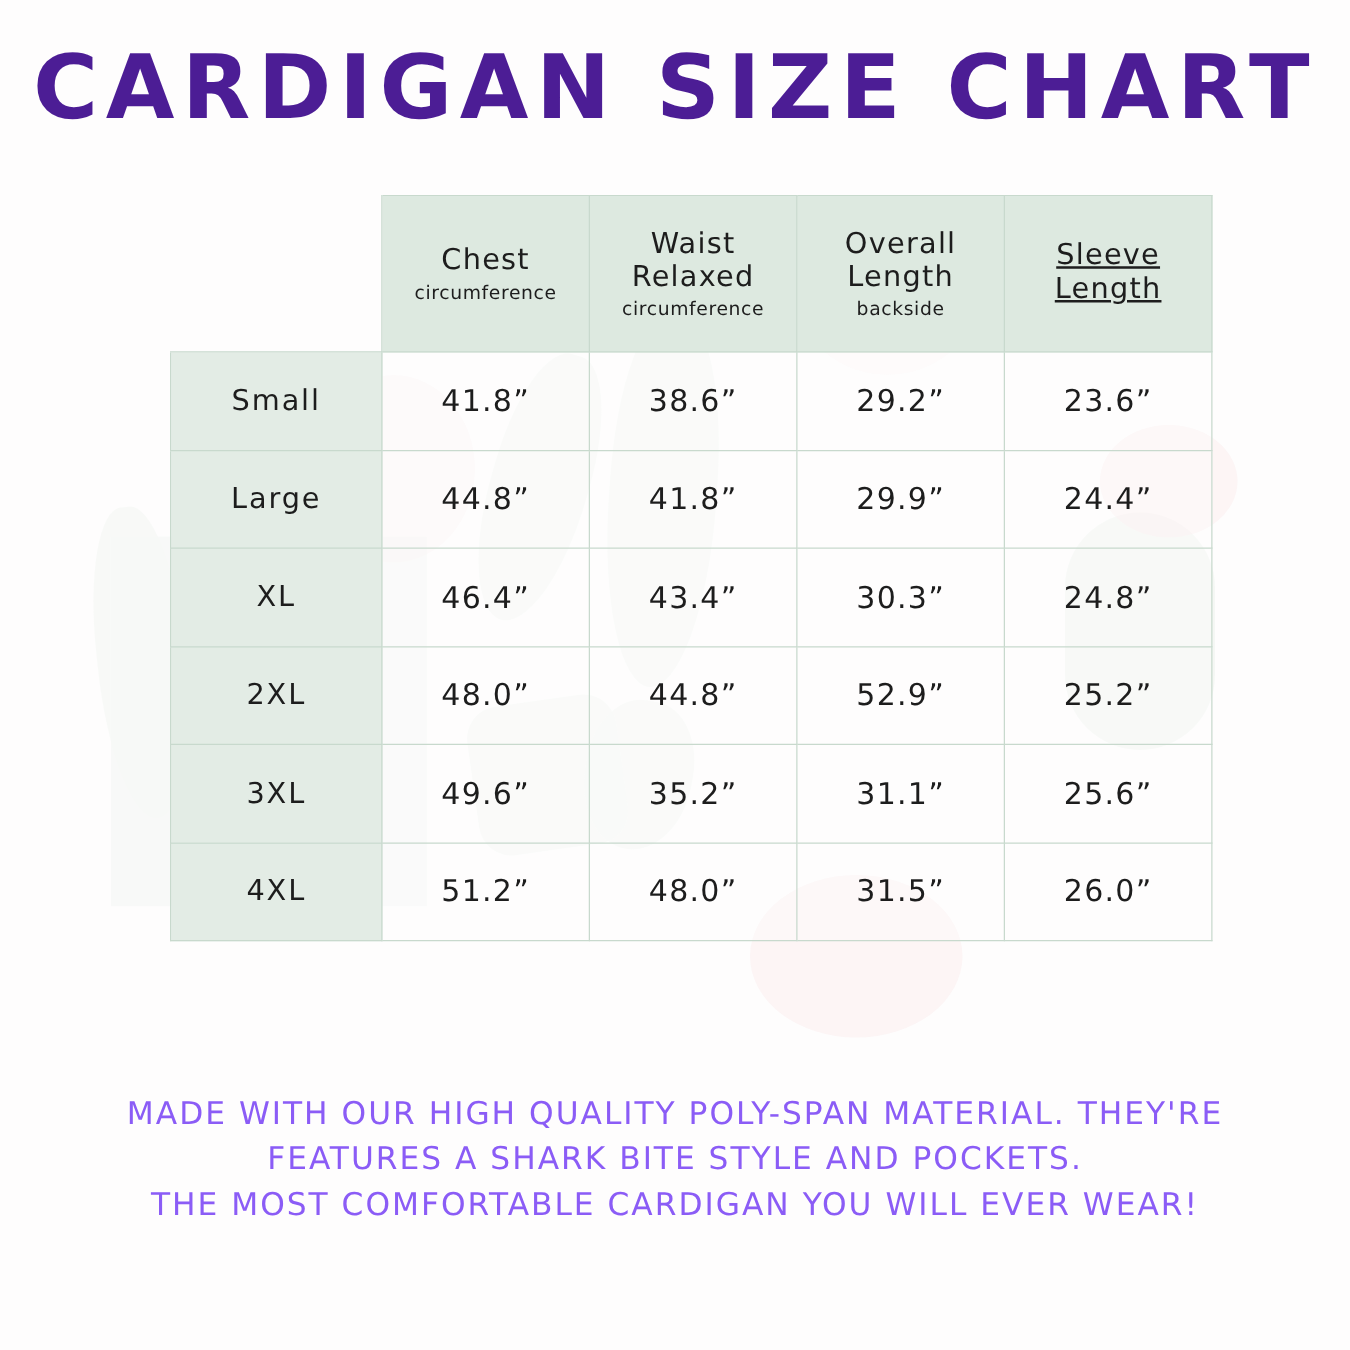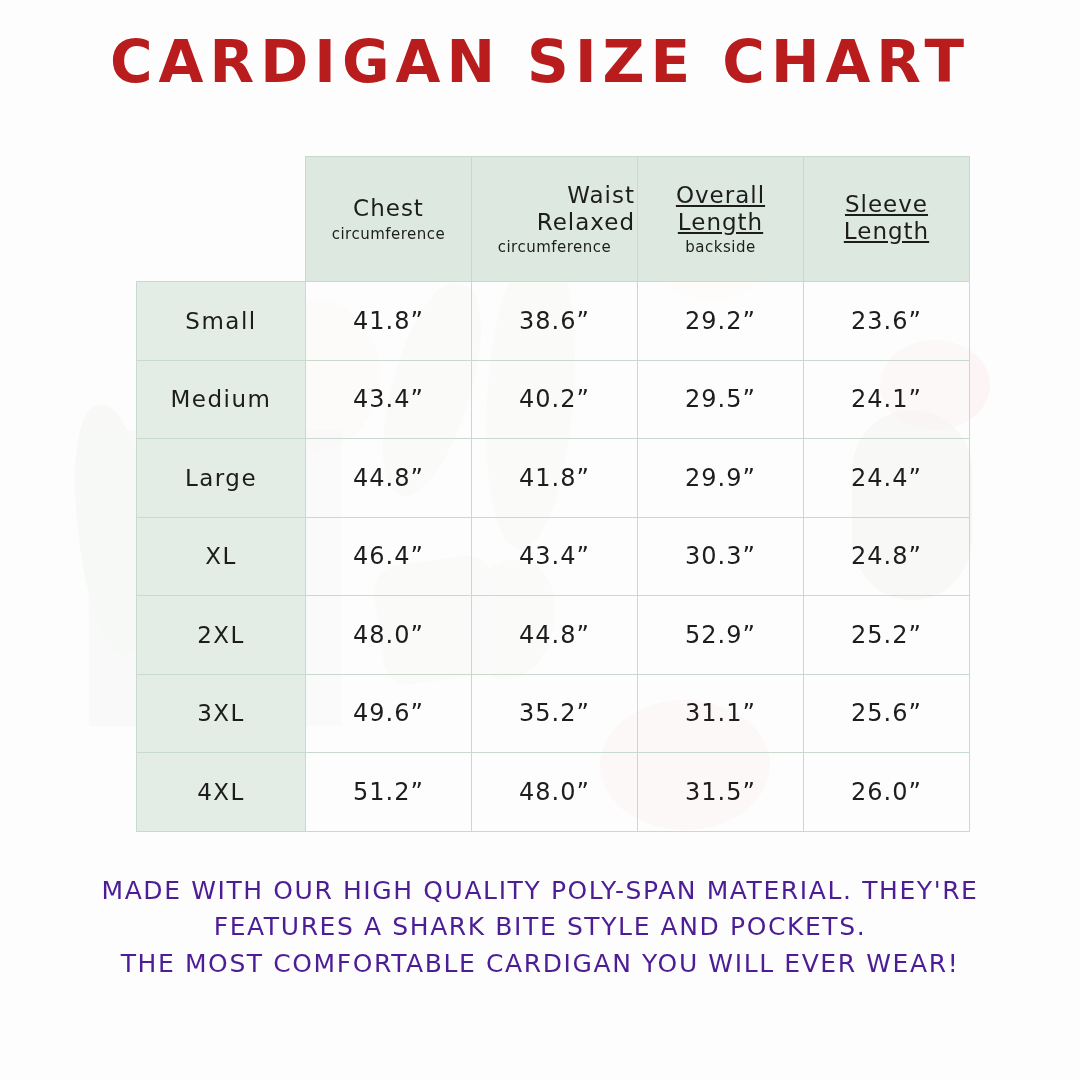--- a/index.html
+++ b/index.html
@@ -48,24 +48,24 @@
   }
 
   
   .title {
     position: absolute;
     top: 28px;
     left: 0;
     width: 1080px;
     text-align: center;
     font-family: "DejaVu Sans", sans-serif;
-    font-size: 58px;
+    font-size: 71px;
     font-weight: 700;
     letter-spacing: 6px;
-    color: #b91c1c;
+    color: #4c1d95;
   }
 
   
   .table-wrap {
     position: absolute;
     top: 156px;
     left: 136px;
     width: 808px;
   }
   table.size-chart {
@@ -124,21 +124,21 @@
   
   .footer {
     position: absolute;
     top: 873px;
     left: 0;
     width: 1080px;
     text-align: center;
     font-size: 25px;
     line-height: 1.45;
     letter-spacing: 1.6px;
-    color: #4c1d95;
+    color: #8b5cf6;
     font-family: "DejaVu Sans", sans-serif;
   }
   .footer div { white-space: nowrap; }
 </style>
 </head>
 <body>
 
 <div id="page">
 
   <div class="watermark" style="position:absolute;inset:0;">
@@ -160,52 +160,45 @@
   <div class="table-wrap">
     <table class="size-chart">
       <thead>
         <tr>
           <th class="empty-corner col-size"></th>
           <th class="col-data">
             <span class="hdr-main">Chest</span>
             <span class="hdr-sub">circumference</span>
           </th>
           <th class="col-data">
-            <span class="hdr-main" style="white-space:pre-line;text-align:right;">Waist
+            <span class="hdr-main" style="white-space:pre-line;">Waist
 Relaxed</span>
             <span class="hdr-sub">circumference</span>
           </th>
           <th class="col-data">
-            <span class="hdr-main" style="white-space:pre-line;text-decoration:underline;">Overall
+            <span class="hdr-main" style="white-space:pre-line;">Overall
 Length</span>
             <span class="hdr-sub">backside</span>
           </th>
           <th class="col-data">
             <span class="hdr-main" style="white-space:pre-line;text-decoration:underline;">Sleeve
 Length</span>
             <span class="hdr-sub"></span>
           </th>
         </tr>
       </thead>
       <tbody>
         <tr>
           <td class="size-cell">Small</td>
           <td>41.8”</td>
           <td>38.6”</td>
           <td>29.2”</td>
           <td>23.6”</td>
         </tr>
         <tr>
-          <td class="size-cell">Medium</td>
-          <td>43.4”</td>
-          <td>40.2”</td>
-          <td>29.5”</td>
-          <td>24.1”</td>
-        </tr>
-        <tr>
           <td class="size-cell">Large</td>
           <td>44.8”</td>
           <td>41.8”</td>
           <td>29.9”</td>
           <td>24.4”</td>
         </tr>
         <tr>
           <td class="size-cell">XL</td>
           <td>46.4”</td>
           <td>43.4”</td>

